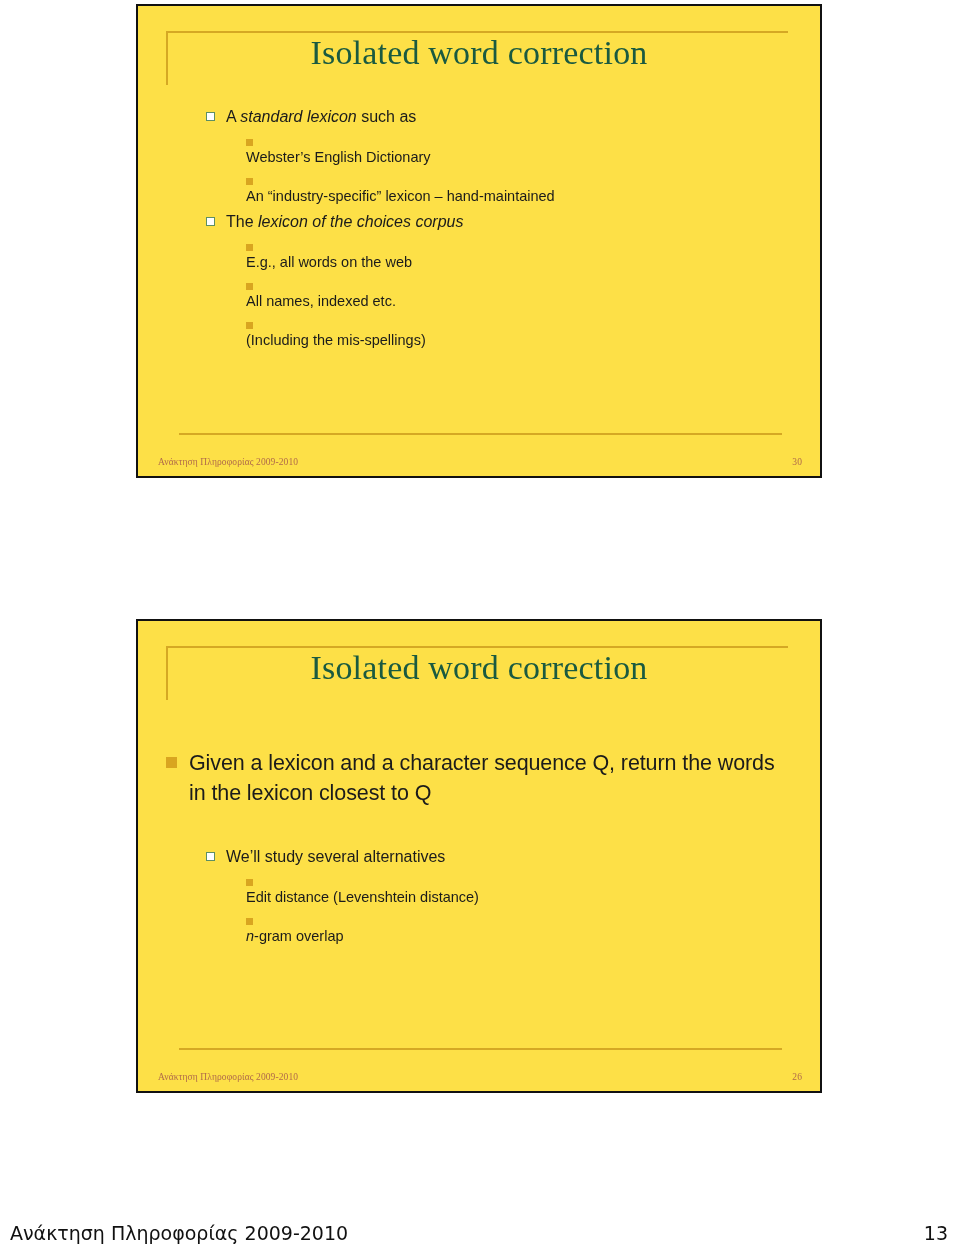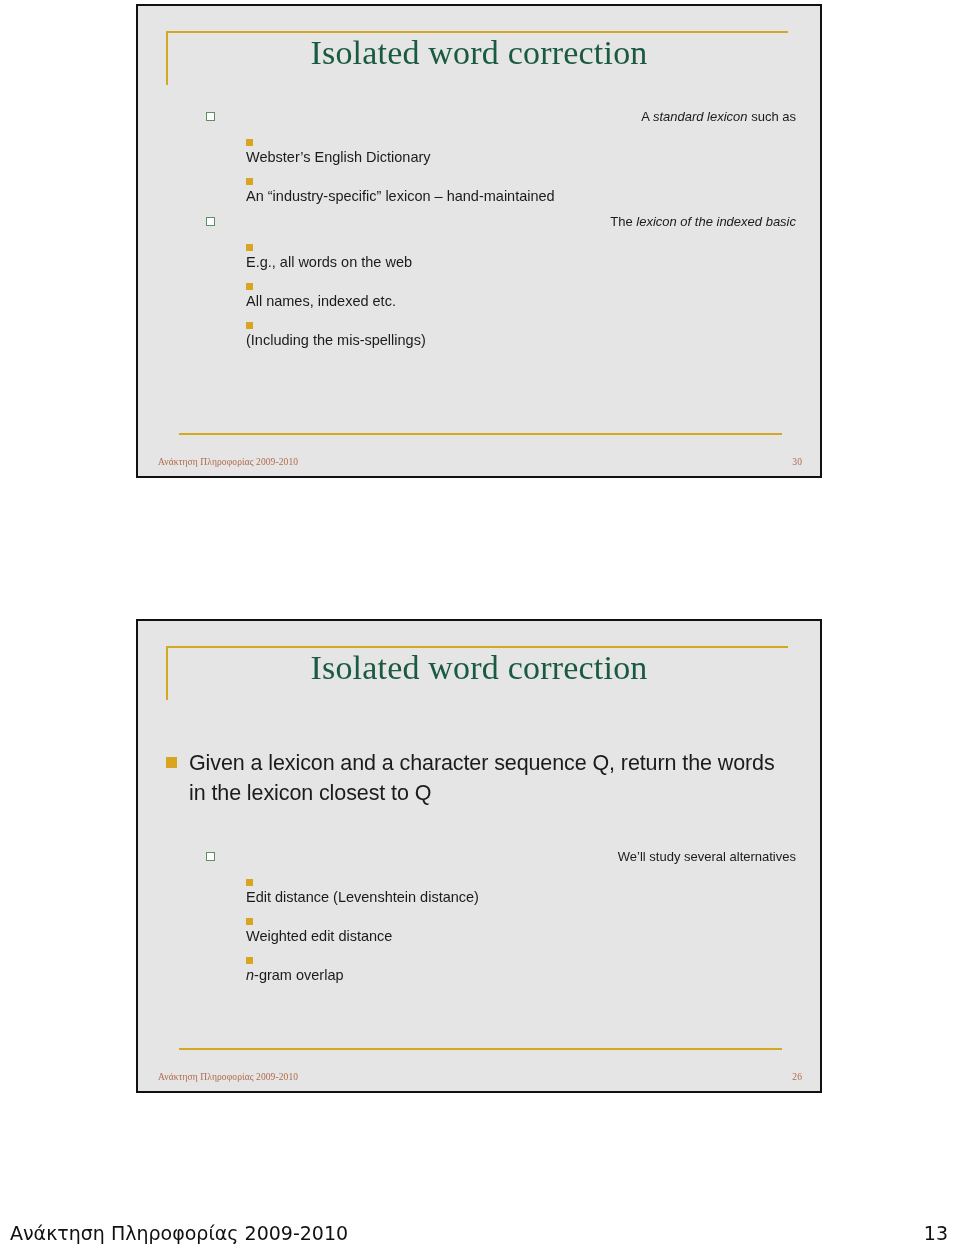--- a/index.html
+++ b/index.html
@@ -12,21 +12,21 @@
     position: relative;
     font-family: "Liberation Sans", sans-serif;
     -webkit-font-smoothing: antialiased;
   }
 
   
   .slide {
     position: absolute;
     left: 136px;
     width: 686px;
-    background: #e5e5e5;
+    background: #fde047;
     border: 2px solid #111111;
     overflow: hidden;
   }
   #slide-1 { top: 4px;   height: 474px; }
   #slide-2 { top: 619px; height: 474px; }
 
   
   .deco-top {
     position: absolute;
     left: 28px; top: 25px;
@@ -92,24 +92,23 @@
   
   .lvl2 { margin-left: 40px; margin-bottom: 1px; }
   .lvl2 .marker {
     width: 9px; height: 9px;
     border: 1.6px solid #5E8F63;
     background: #ffffff;
     margin-right: 11px;
     margin-top: 8px;
   }
   .lvl2 .txt {
-    font-size: 13px;
+    font-size: 16px;
     color: #1b1b1b;
     line-height: 26px;
-    text-align: right;
   }
 
   
   .lvl3 { margin-left: 80px; margin-bottom: 1px; flex-direction: column; }
   .lvl3 .marker {
     width: 7px; height: 7px;
     background: #D9A520;
     margin-right: 10px;
     margin-top: 8px;
   }
@@ -178,21 +177,21 @@
       <div class="bullet lvl3">
         <span class="marker"></span>
         <span class="txt"><span>Webster’s English Dictionary</span></span>
       </div>
       <div class="bullet lvl3">
         <span class="marker"></span>
         <span class="txt"><span>An “industry-specific” lexicon – hand-maintained</span></span>
       </div>
       <div class="bullet lvl2">
         <span class="marker"></span>
-        <span class="txt"><span>The </span><span class="ital">lexicon of the indexed basic</span></span>
+        <span class="txt"><span>The </span><span class="ital">lexicon of the choices corpus</span></span>
       </div>
       <div class="bullet lvl3">
         <span class="marker"></span>
         <span class="txt"><span>E.g., all words on the web</span></span>
       </div>
       <div class="bullet lvl3">
         <span class="marker"></span>
         <span class="txt"><span>All names, indexed etc.</span></span>
       </div>
       <div class="bullet lvl3">
@@ -223,24 +222,20 @@
       <div class="bullet lvl2">
         <span class="marker"></span>
         <span class="txt"><span>We’ll study several alternatives</span></span>
       </div>
       <div class="bullet lvl3">
         <span class="marker"></span>
         <span class="txt"><span>Edit distance (Levenshtein distance)</span></span>
       </div>
       <div class="bullet lvl3">
         <span class="marker"></span>
-        <span class="txt"><span>Weighted edit distance</span></span>
-      </div>
-      <div class="bullet lvl3">
-        <span class="marker"></span>
         <span class="txt"><span class="ital">n</span><span>-gram overlap</span></span>
       </div>
     </div>
 
   <div class="foot-rule"></div>
   <div class="foot">
     <span>Ανάκτηση Πληροφορίας 2009-2010</span>
     <span>26</span>
   </div>
 </div>

